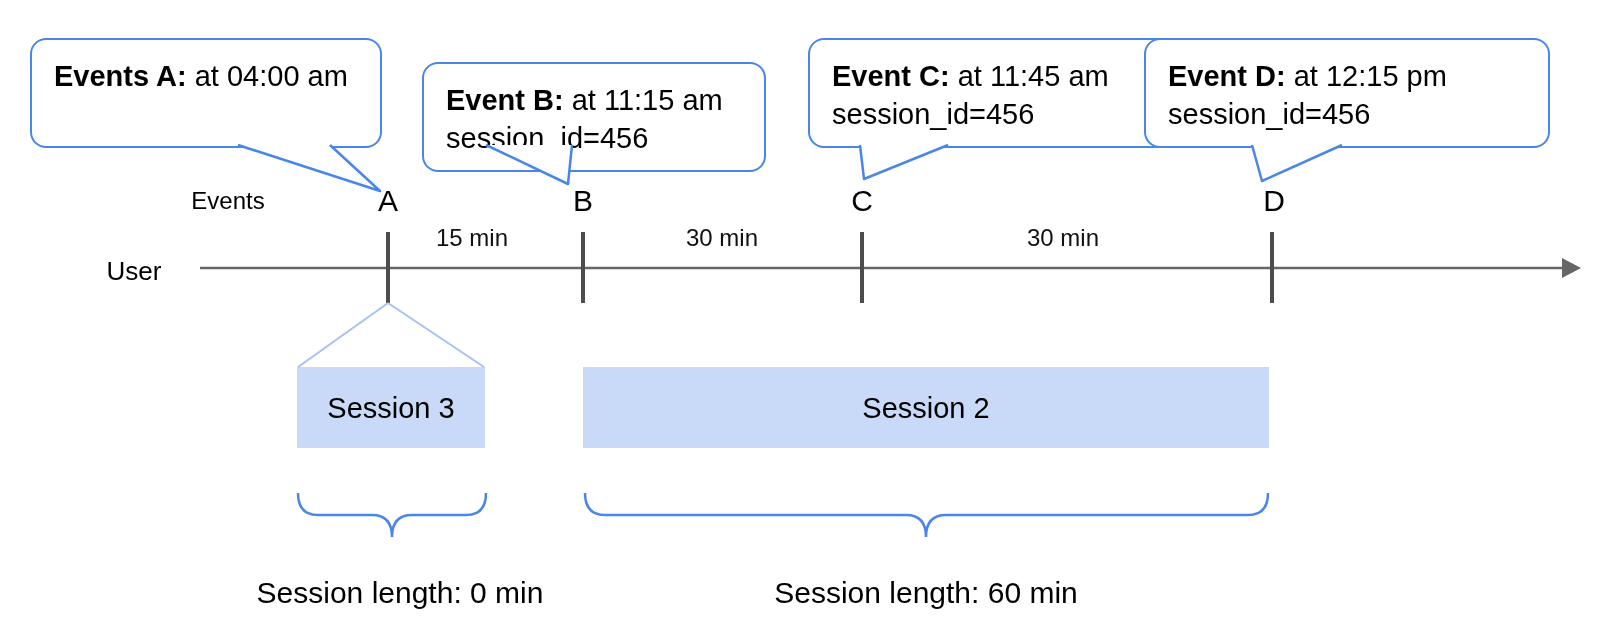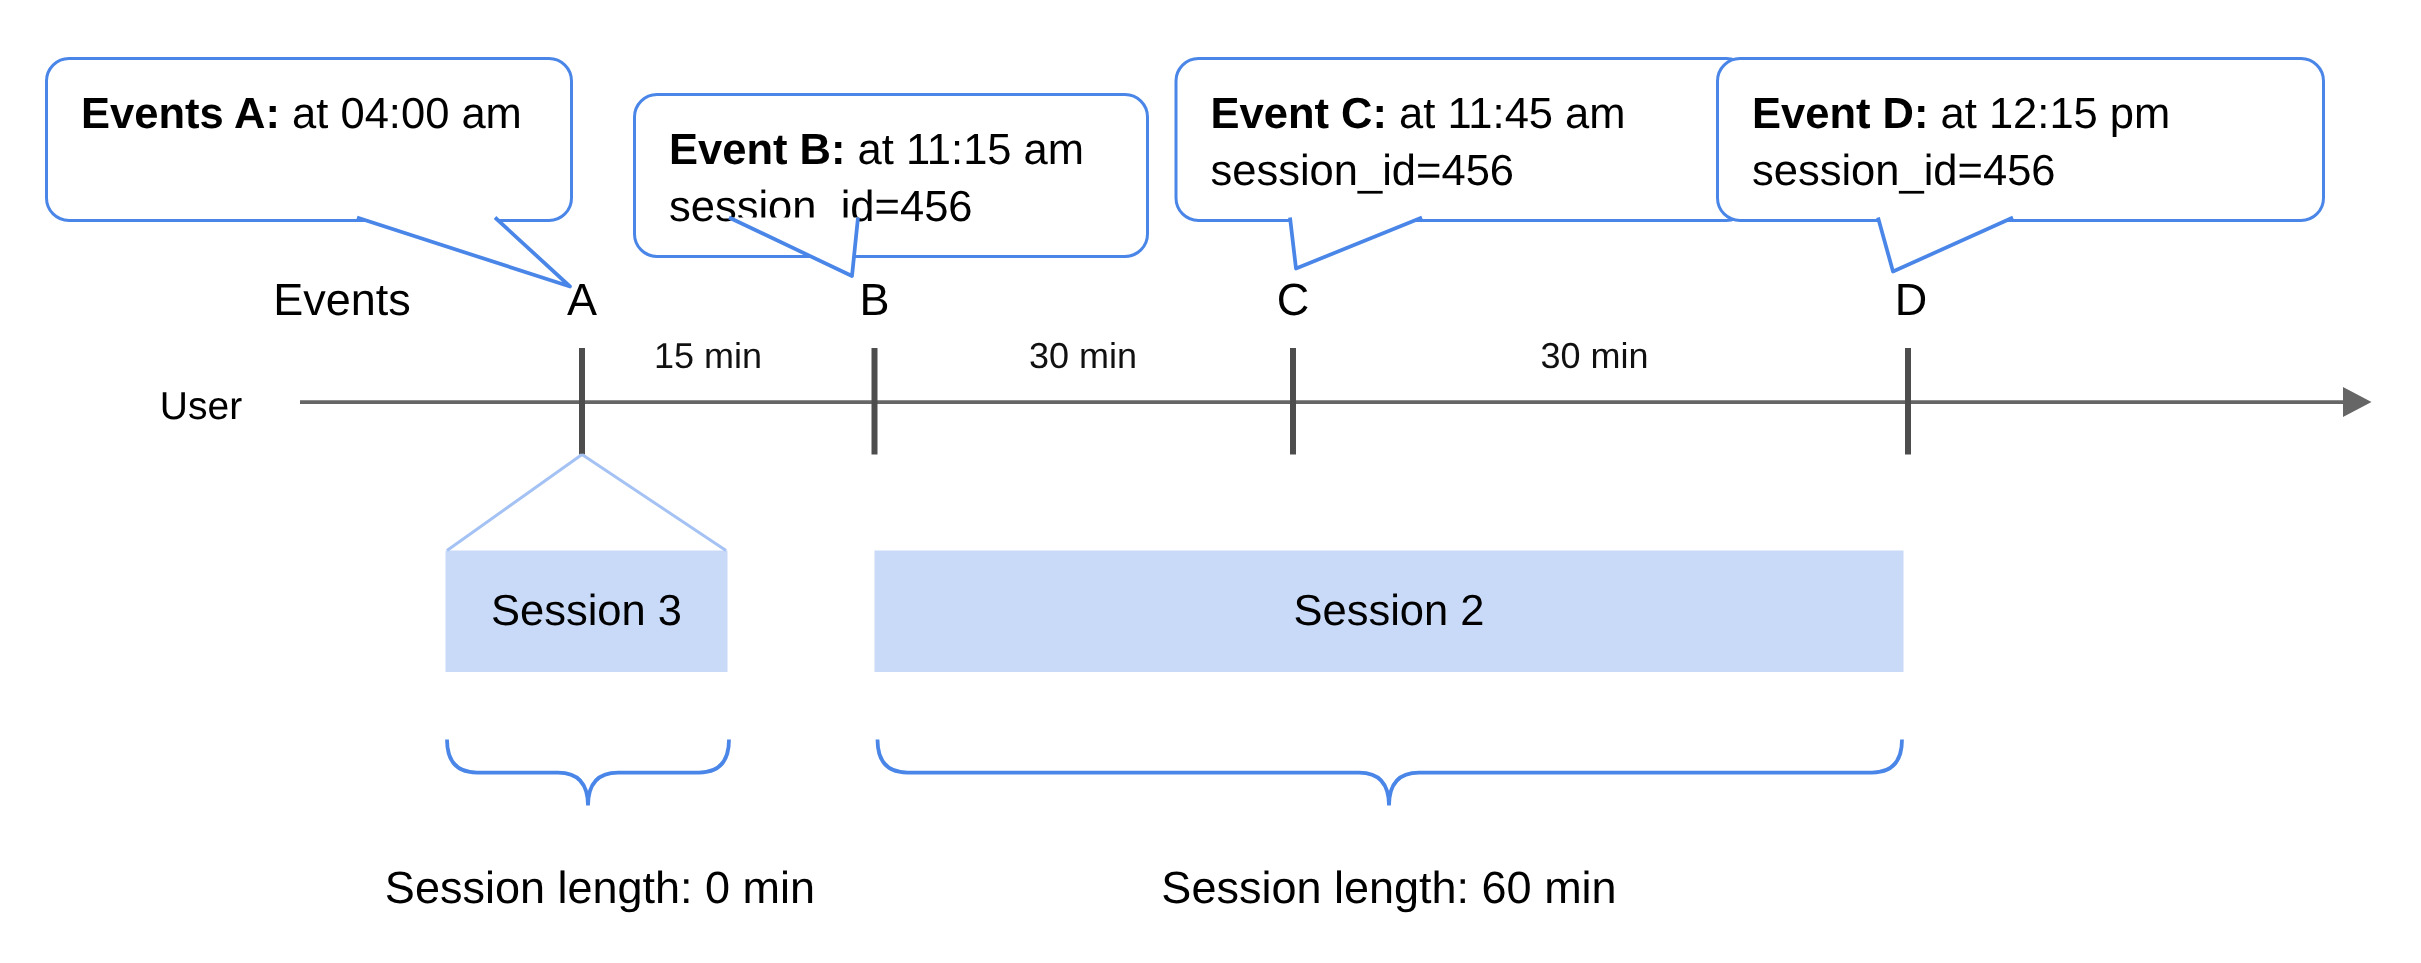--- a/index.html
+++ b/index.html
@@ -26,21 +26,21 @@
   }
   .bubble .bold { font-weight:bold; }
   
   .lbl {
     position:absolute;
     transform:translate(-50%,-50%);
     white-space:nowrap;
     z-index:2;
   }
   .event-letter { font-size:30px; }
-  .axis-caption { font-size:30px; }
+  .axis-caption { font-size:24px; }
   .user-label   { font-size:26px; }
   .gap-label    { font-size:24px; color:#111111; }
   .session-name { font-size:29px; }
   .length-label { font-size:30px; }
   
   .session-box {
     position:absolute;
     background:#c9daf8;
     z-index:1;
   }
@@ -58,21 +58,21 @@
 
   <div class="bubble" style="left:30px; top:38px; width:352px; height:110px;">
     <div><span class="bold">Events A:</span><span> at 04:00 am</span></div>
   </div>
 
   <div class="bubble" style="left:422px; top:38px; width:344px; height:110px;margin-top:24px;">
     <div><span class="bold">Event B:</span><span> at 11:15 am</span></div>
     <div>session_id=456</div>
   </div>
 
-  <div class="bubble" style="left:783px; top:38px; width:384px; height:110px;">
+  <div class="bubble" style="left:808px; top:38px; width:384px; height:110px;">
     <div><span class="bold">Event C:</span><span> at 11:45 am</span></div>
     <div>session_id=456</div>
   </div>
 
   <div class="bubble" style="left:1144px; top:38px; width:406px; height:110px;">
     <div><span class="bold">Event D:</span><span> at 12:15 pm</span></div>
     <div>session_id=456</div>
   </div>
 
   <div class="lbl axis-caption" style="left:228px; top:201px;">Events</div>

